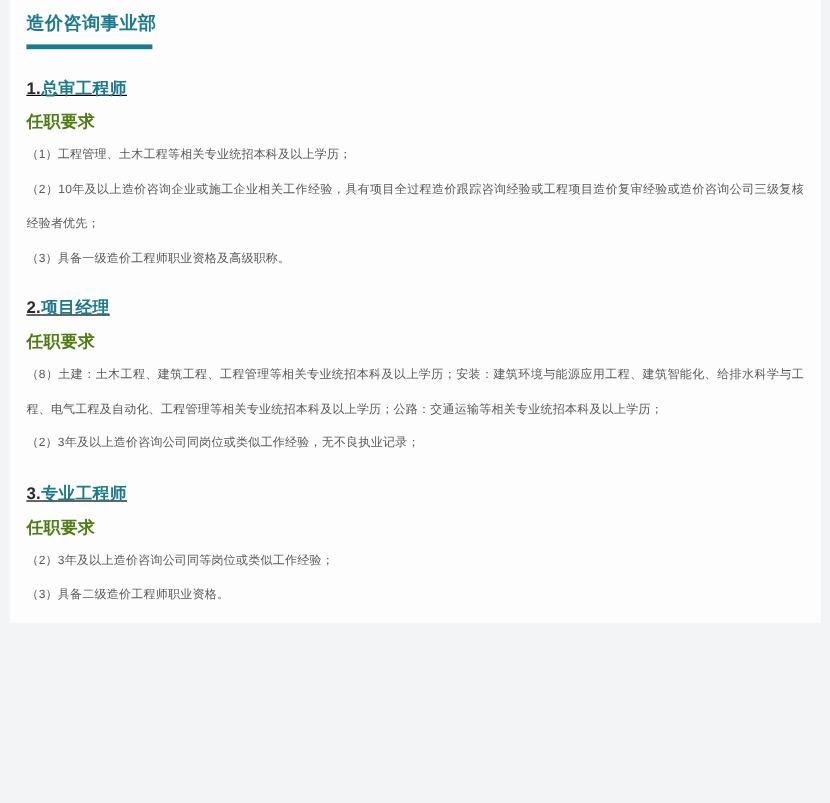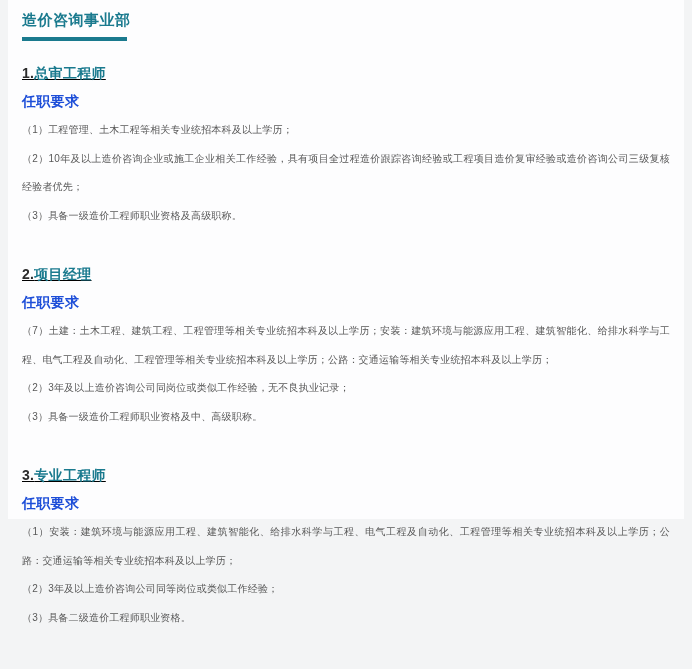--- a/index.html
+++ b/index.html
@@ -37,40 +37,40 @@
   .title-underline {
     width: 105px;
     height: 4px;
     background: #1a7a8e;
     margin-top: 7px;
   }
   .section {
     margin-top: 22px;
   }
   .section + .section {
-    margin-top: 34px;
+    margin-top: 16px;
   }
   .job-title {
     font-size: 14px;
     font-weight: bold;
     line-height: 20px;
     margin: 0 0 8px 0;
     letter-spacing: 0.3px;
     text-decoration: underline;
   }
   .job-title .num {
     color: #2b2b2b;
   }
   .job-title .name {
     color: #1a7a8e;
   }
   .req-heading {
     font-size: 14px;
     font-weight: bold;
-    color: #1d4ed8;
+    color: #4d7c0f;
     line-height: 20px;
     margin: 0 0 5px 0;
     letter-spacing: 0.3px;
   }
   .item {
     font-size: 10px;
     color: #585858;
     line-height: 28.5px;
     margin: 0;
     text-align: justify;
@@ -90,27 +90,25 @@
       <h2 class="job-title"><span class="num">1.</span><span class="name">总审工程师</span></h2>
       <h3 class="req-heading">任职要求</h3>
       <p class="item">（1）工程管理、土木工程等相关专业统招本科及以上学历；</p>
       <p class="item">（2）10年及以上造价咨询企业或施工企业相关工作经验，具有项目全过程造价跟踪咨询经验或工程项目造价复审经验或造价咨询公司三级复核经验者优先；</p>
       <p class="item">（3）具备一级造价工程师职业资格及高级职称。</p>
     </div>
 
     <div class="section">
       <h2 class="job-title"><span class="num">2.</span><span class="name">项目经理</span></h2>
       <h3 class="req-heading">任职要求</h3>
-      <p class="item">（7）土建：土木工程、建筑工程、工程管理等相关专业统招本科及以上学历；安装：建筑环境与能源应用工程、建筑智能化、给排水科学与工程、电气工程及自动化、工程管理等相关专业统招本科及以上学历；公路：交通运输等相关专业统招本科及以上学历；</p>
+      <p class="item">（8）土建：土木工程、建筑工程、工程管理等相关专业统招本科及以上学历；安装：建筑环境与能源应用工程、建筑智能化、给排水科学与工程、电气工程及自动化、工程管理等相关专业统招本科及以上学历；公路：交通运输等相关专业统招本科及以上学历；</p>
       <p class="item">（2）3年及以上造价咨询公司同岗位或类似工作经验，无不良执业记录；</p>
-      <p class="item">（3）具备一级造价工程师职业资格及中、高级职称。</p>
     </div>
 
     <div class="section">
       <h2 class="job-title"><span class="num">3.</span><span class="name">专业工程师</span></h2>
       <h3 class="req-heading">任职要求</h3>
-      <p class="item">（1）安装：建筑环境与能源应用工程、建筑智能化、给排水科学与工程、电气工程及自动化、工程管理等相关专业统招本科及以上学历；公路：交通运输等相关专业统招本科及以上学历；</p>
       <p class="item">（2）3年及以上造价咨询公司同等岗位或类似工作经验；</p>
       <p class="item">（3）具备二级造价工程师职业资格。</p>
     </div>
 
   </div>
 </div>
 
 </body></html>

